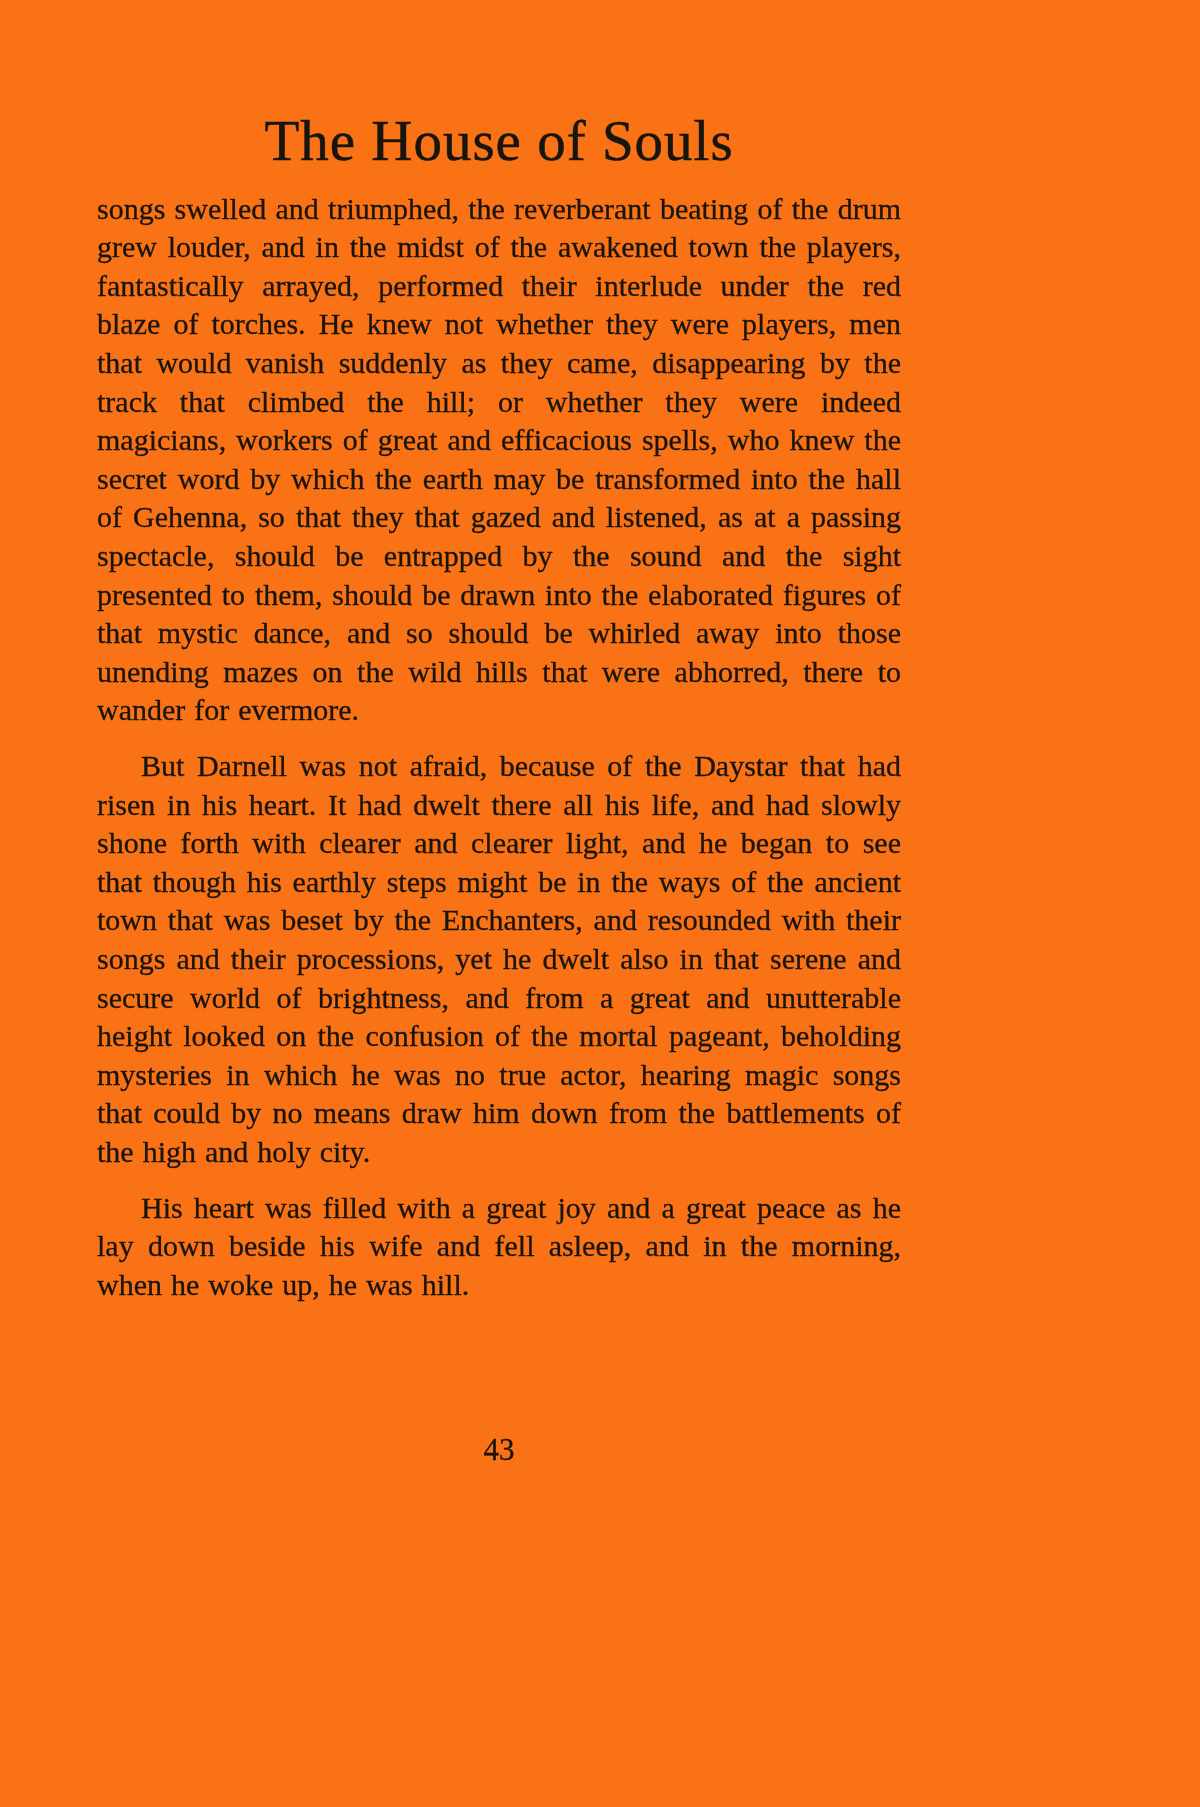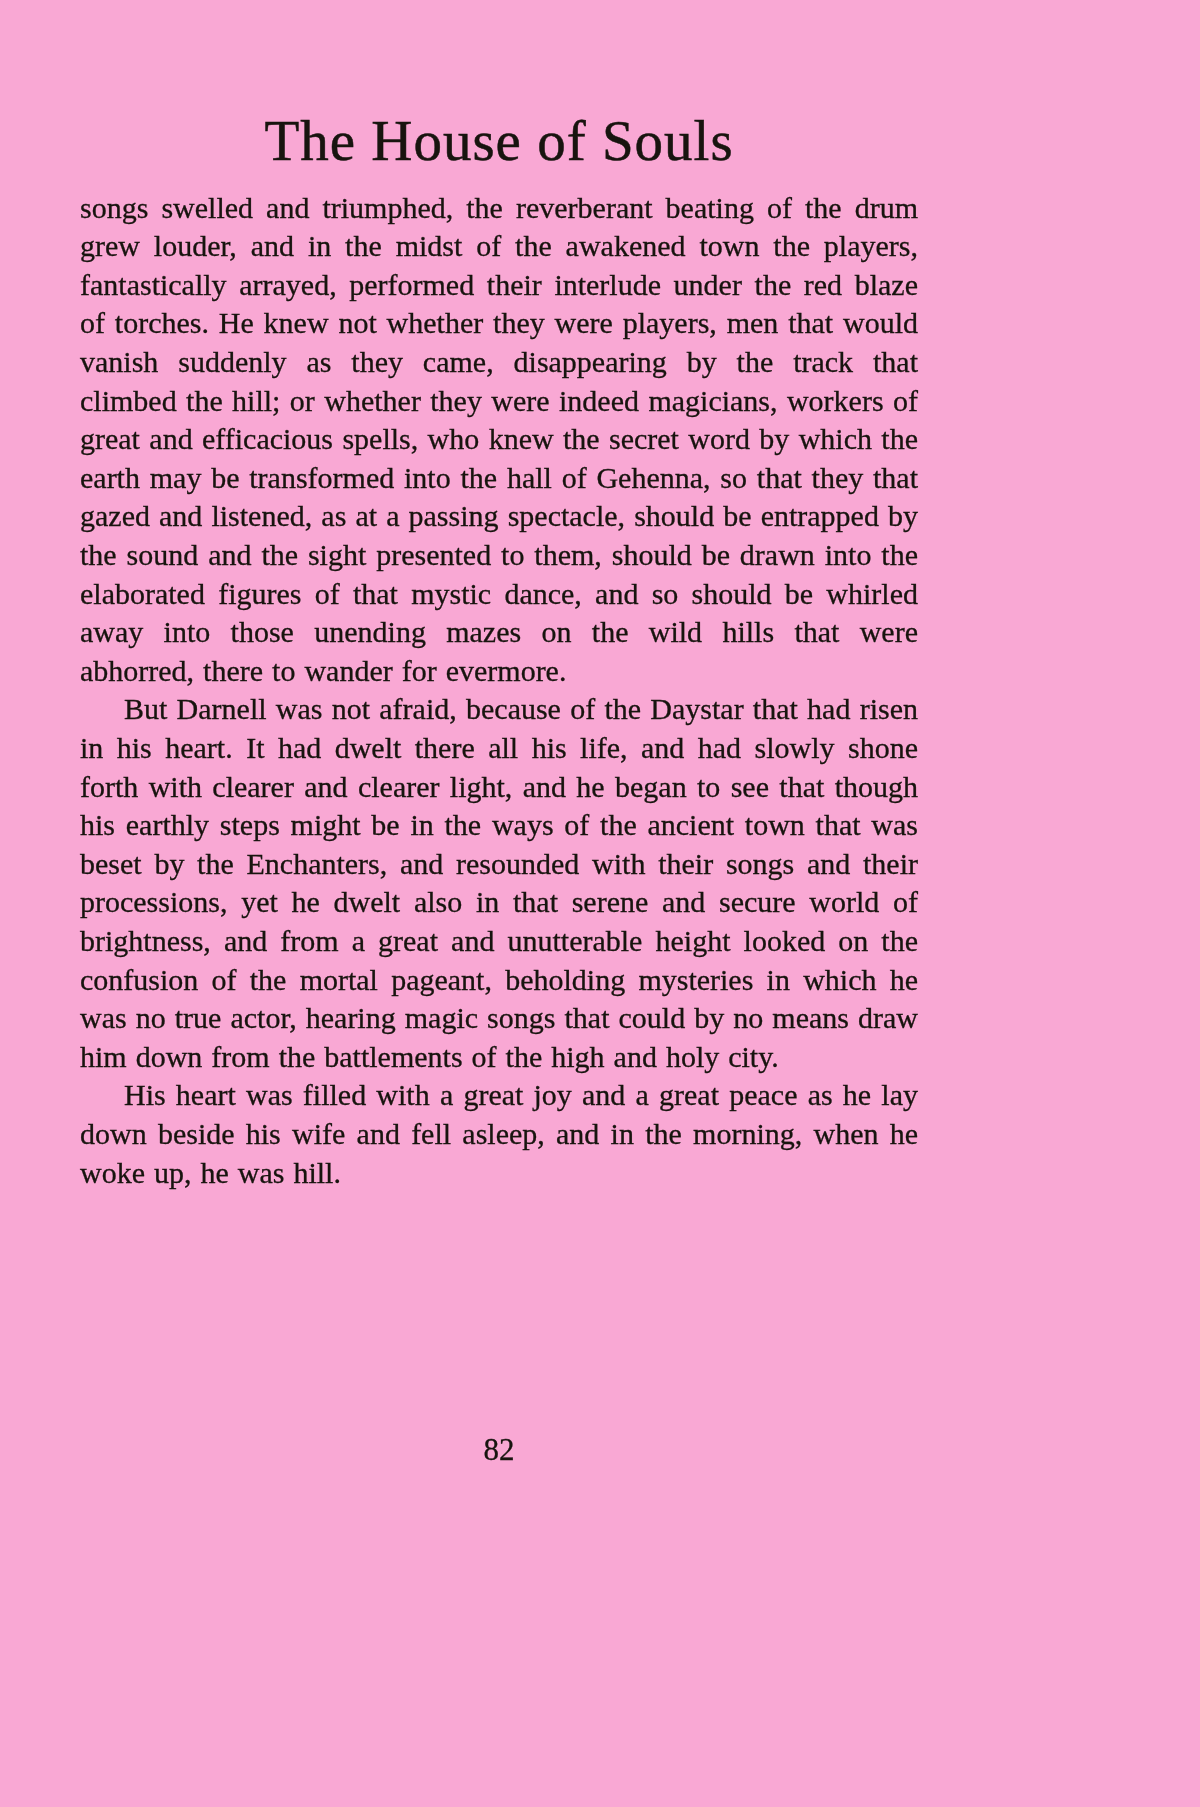--- a/index.html
+++ b/index.html
@@ -5,21 +5,21 @@
   html, body {
     margin: 0;
     padding: 0;
     background: #e9e7e1;
   }
   .scan-page {
     position: relative;
     width: 1200px;
     height: 1807px;
     margin: 0 auto;
-    background: #f9a8d4;
+    background: #f97316;
     color: #18140f;
     font-family: "Liberation Serif", "DejaVu Serif", serif;
     overflow: hidden;
     box-sizing: border-box;
   }
   .text-block {
     position: absolute;
     left: 80px;
     top: 110px;
     width: 838px;
@@ -27,21 +27,21 @@
   .book-title {
     margin: 0 0 16px 0;
     font-size: 57px;
     font-weight: 400;
     line-height: 1.1;
     text-align: center;
     letter-spacing: 1px;
     -webkit-text-stroke: 0.5px #18140f;
   }
   .para {
-    margin: 0;
+    margin: 17px;
     font-size: 30px;
     line-height: 38.6px;
     text-align: justify;
     word-spacing: 1.5px;
     -webkit-text-stroke: 0.3px #18140f;
   }
   .para.indent {
     text-indent: 44px;
   }
   .page-number {
@@ -57,14 +57,14 @@
 </head>
 <body>
 
 <div class="scan-page">
   <div class="text-block">
     <h1 class="book-title">The House of Souls</h1>
     <p class="para">songs swelled and triumphed, the reverberant beating of the drum grew louder, and in the midst of the awakened town the players, fantastically arrayed, performed their interlude under the red blaze of torches. He knew not whether they were players, men that would vanish suddenly as they came, disappearing by the track that climbed the hill; or whether they were indeed magicians, workers of great and efficacious spells, who knew the secret word by which the earth may be transformed into the hall of Gehenna, so that they that gazed and listened, as at a passing spectacle, should be entrapped by the sound and the sight presented to them, should be drawn into the elaborated figures of that mystic dance, and so should be whirled away into those unending mazes on the wild hills that were abhorred, there to wander for evermore.</p>
     <p class="para indent">But Darnell was not afraid, because of the Daystar that had risen in his heart.  It had dwelt there all his life, and had slowly shone forth with clearer and clearer light, and he began to see that though his earthly steps might be in the ways of the ancient town that was beset by the Enchanters, and resounded with their songs and their processions, yet he dwelt also in that serene and secure world of brightness, and from a great and unutterable height looked on the confusion of the mortal pageant, beholding mysteries in which he was no true actor, hearing magic songs that could by no means draw him down from the battlements of the high and holy city.</p>
     <p class="para indent">His heart was filled with a great joy and a great peace as he lay down beside his wife and fell asleep, and in the morning, when he woke up, he was hill.</p>
   </div>
-  <div class="page-number">82</div>
+  <div class="page-number">43</div>
 </div>
 
 </body></html>

